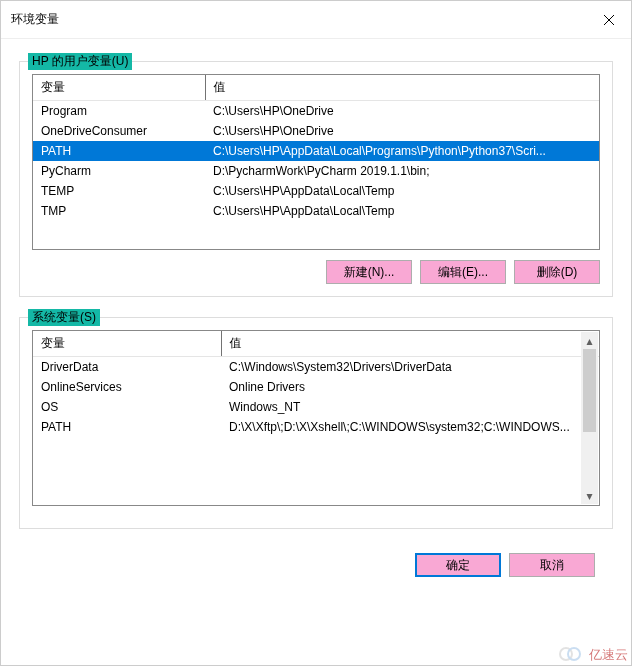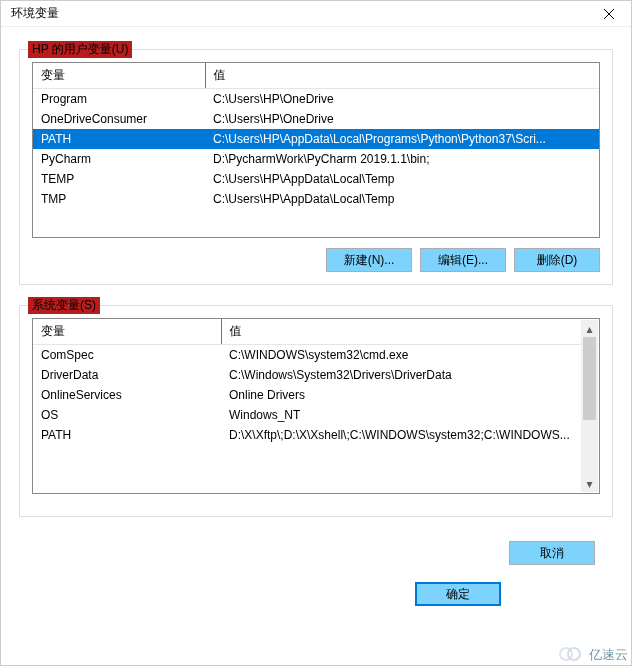--- a/index.html
+++ b/index.html
@@ -14,21 +14,21 @@
     }
     .window {
       width: 632px;
       height: 666px;
       background: #fff;
       border: 1px solid #ccc;
       display: flex;
       flex-direction: column;
     }
     .titlebar {
-      height: 26px;
+      height: 38px;
       display: flex;
       align-items: center;
       justify-content: space-between;
       padding: 0 0 0 10px;
       background: #fff;
       border-bottom: 1px solid #eee;
     }
     .titlebar-title { font-size: 12px; }
     .close-btn {
       width: 45px;
@@ -49,21 +49,21 @@
     .group {
       border: 1px solid #ddd;
       padding: 12px 12px 12px 12px;
       position: relative;
       margin-top: 8px;
     }
     .group-label {
       position: absolute;
       top: -9px;
       left: 8px;
-      background: #b91c1c;
+      background: #14b8a6;
       padding: 0 4px;
       font-size: 12px;
     }
     .table-wrap {
       border: 1px solid #888;
       height: 176px;
       overflow: hidden;
       position: relative;
       margin-bottom: 10px;
     }
@@ -120,46 +120,46 @@
     }
     .btn-row {
       display: flex;
       justify-content: flex-end;
       gap: 8px;
     }
     .btn {
       min-width: 86px;
       height: 24px;
       border: 1px solid #adadad;
-      background: #7dd3fc;
+      background: #f9a8d4;
       display: flex;
       align-items: center;
       justify-content: center;
       font-size: 12px;
       cursor: pointer;
       padding: 0 10px;
     }
-    .btn.primary { border: 2px solid #0078d7; margin-top: 41px; }
+    .btn.primary { border: 2px solid #0078d7; }
     .bottom-row {
       display: flex;
       justify-content: flex-end;
       gap: 8px;
       padding: 8px 18px 0 18px;
       margin-top: 4px;
     }
     .watermark {
       position: absolute;
       right: 4px;
       bottom: 2px;
       opacity: 0.6;
       display: flex;
       align-items: center;
       gap: 4px;
       font-size: 13px;
-      color: #0c4a6e;
+      color: #b91c1c;
       pointer-events: none;
     }
     .watermark .logo {
       width: 26px; height: 16px;
       position: relative;
     }
     .watermark .logo span {
       position: absolute;
       border: 2px solid #bbb;
       border-radius: 50%;
@@ -241,24 +241,20 @@
               <col class="col-val">
             </colgroup>
           <thead>
             <tr>
               <th>变量</th>
               <th>值</th>
             </tr>
           </thead>
           <tbody id="sys-rows">
               <tr>
-                <td>ComSpec</td>
-                <td>C:\WINDOWS\system32\cmd.exe</td>
-              </tr>
-              <tr>
                 <td>DriverData</td>
                 <td>C:\Windows\System32\Drivers\DriverData</td>
               </tr>
               <tr>
                 <td>OnlineServices</td>
                 <td>Online Drivers</td>
               </tr>
               <tr>
                 <td>OS</td>
                 <td>Windows_NT</td>

